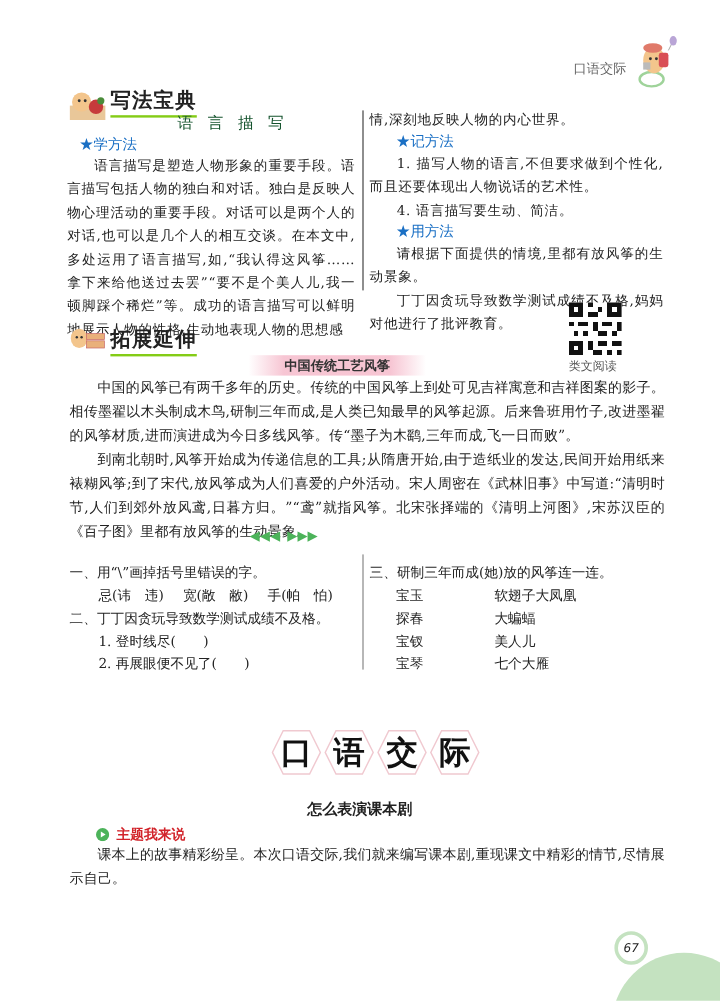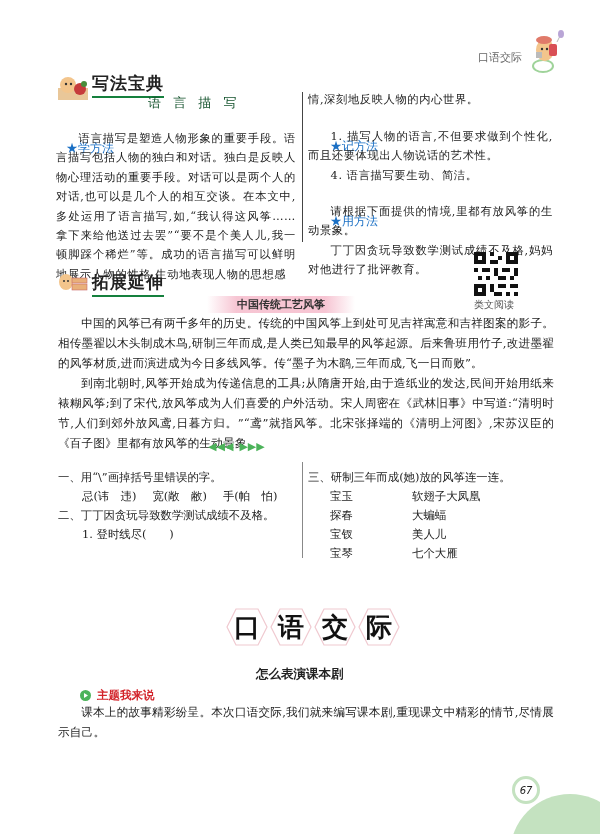--- a/index.html
+++ b/index.html
@@ -6,24 +6,24 @@
   html, body { width:600px; height:834px; background:#ffffff; overflow:hidden; }
   body { position:relative; font-family:"DejaVu Serif","Liberation Serif",serif; color:#222; }
   .abs { position:absolute; }
   .sans { font-family:"DejaVu Sans","Liberation Sans",sans-serif; }
 
   
   .hdr-label { left:478px; top:50px; font-size:11px; color:#666; font-family:"DejaVu Sans","Liberation Sans",sans-serif; }
   .mascot-tr { left:527px; top:30px; width:40px; height:40px; }
 
   
-  .sec-title { font-size:17px; font-weight:bold; color:#222; letter-spacing:1px; border-bottom:2px solid #15803d; padding-bottom:1px; }
+  .sec-title { font-size:17px; font-weight:bold; color:#222; letter-spacing:1px; border-bottom:2px solid #84cc16; padding-bottom:1px; }
 
   .red-sub { color:#14532d; font-size:13px; letter-spacing:4px; font-family:"DejaVu Sans","Liberation Sans",sans-serif; }
-  .blue-head { color:#1a6fc4; font-size:12px; font-family:Liberation Sans, sans-serif;margin-top:28px; }
+  .blue-head { color:#1a6fc4; font-size:12px; font-family:Liberation Sans, sans-serif; }
 
   .col-text { font-size:11.3px; line-height:19.4px; color:#222; text-align:justify; letter-spacing:0.6px; }
   .col-text p { text-indent:2em; }
   .col-text p.noind { text-indent:0; }
 
   .vline { width:1px; background:#444; }
 
   .kite-title { font-size:11px; font-weight:bold; color:#333; padding:1px 30px;
     background:linear-gradient(90deg, rgba(240,160,180,0) 0%, rgba(240,150,175,0.55) 20%, rgba(240,150,175,0.55) 80%, rgba(240,160,180,0) 100%); }
 
@@ -158,20 +158,21 @@
 
 <div class="abs ex-text" style="left:58px;top:468px;width:240px;">
   <div>一、用“\”画掉括号里错误的字。</div>
   <div style="display:flex;gap:16px;padding-left:24px;">
     <span>忌(讳　违)</span>
     <span>宽(敞　敝)</span>
     <span>手(帕　怕)</span>
   </div>
   <div>二、丁丁因贪玩导致数学测试成绩不及格。</div>
   <div style="padding-left:24px;">1. 登时线尽(　　)</div>
+  <div style="padding-left:24px;">2. 再展眼便不见了(　　)</div>
 </div>
 
 <div class="abs ex-text" style="left:308px;top:468px;width:245px;">
   <div>三、研制三年而成(她)放的风筝连一连。</div>
   <div style="display:flex;">
     <div style="width:104px;padding-left:22px;">
       <div>宝玉</div>
       <div>探春</div>
       <div>宝钗</div>
       <div>宝琴</div>

